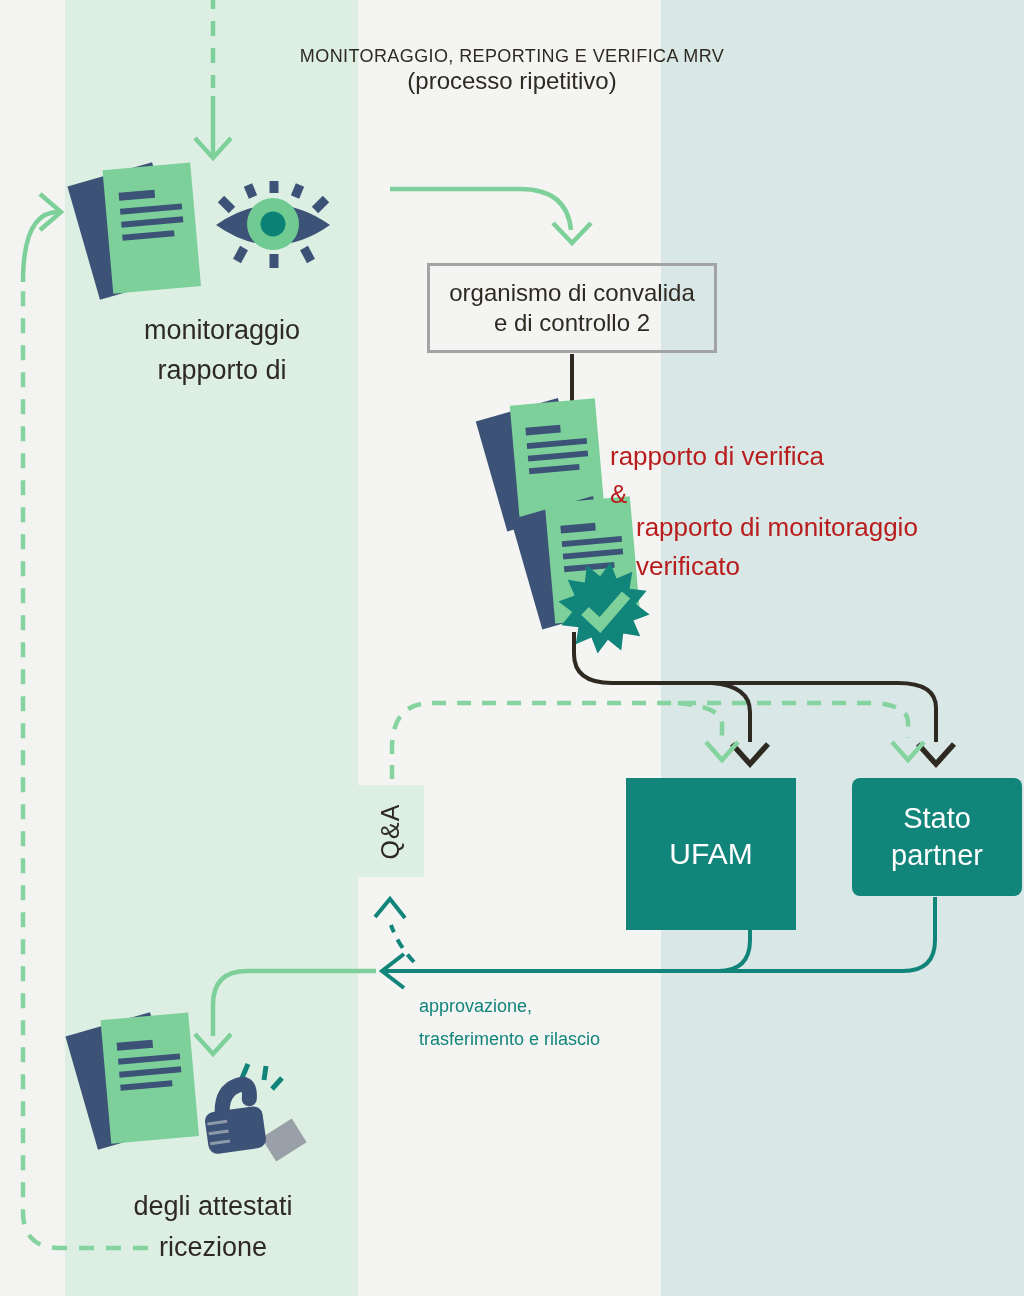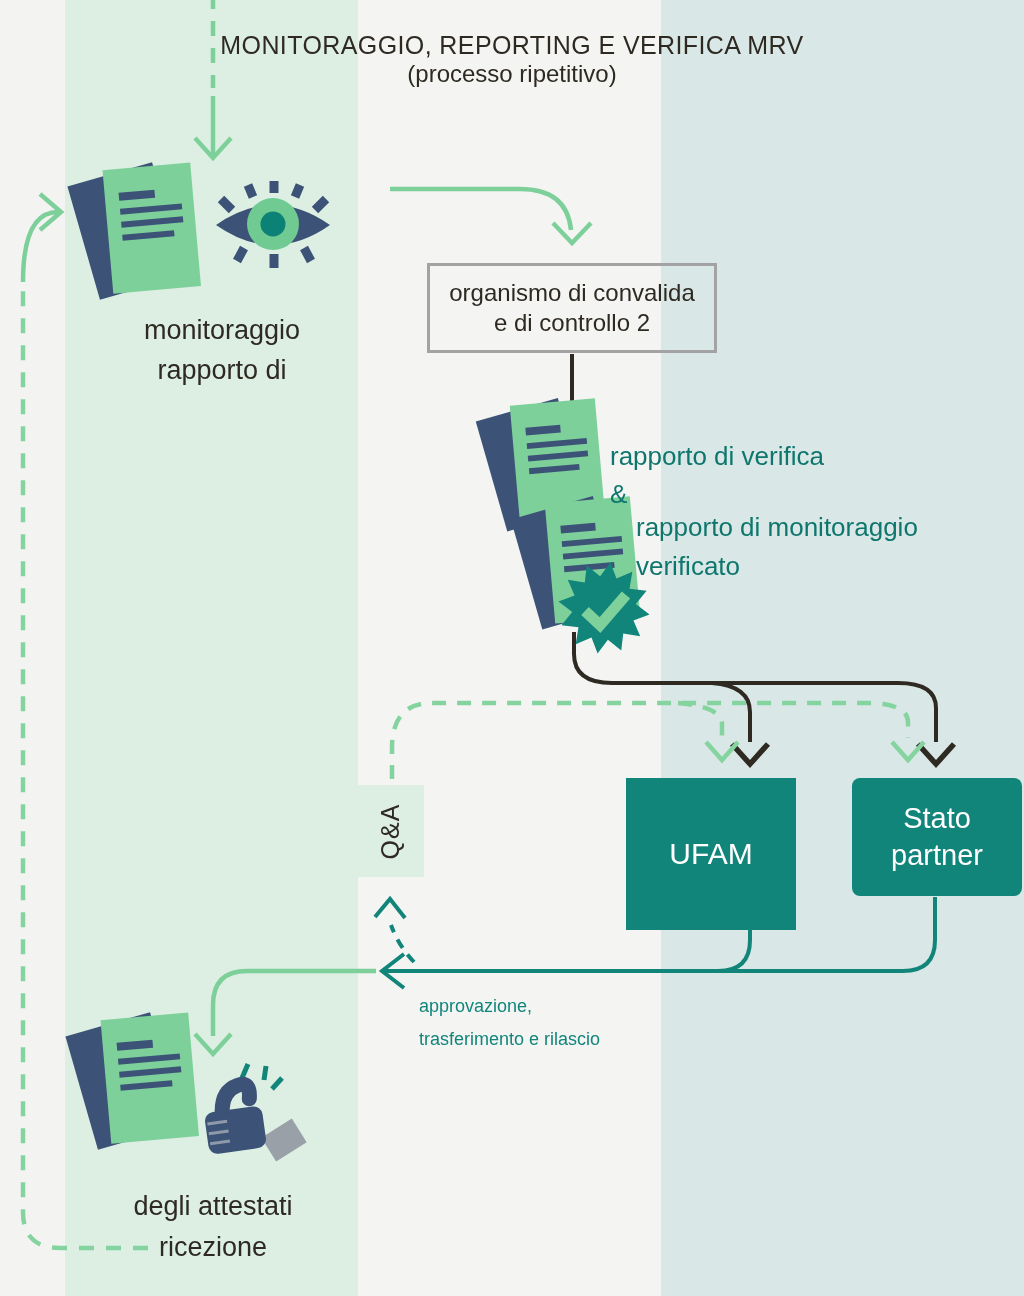--- a/index.html
+++ b/index.html
@@ -11,28 +11,28 @@
   .abs{position:absolute;}
   
   .band{position:absolute;top:0;height:1296px;}
   #band-strip-left{left:0;width:65px;background:#f3f4f2;}
   #band-green{left:65px;width:293px;background:#ddefe3;}
   #band-white{left:358px;width:303px;background:#f4f5f3;}
   #band-teal{left:661px;width:363px;background:#d9e8e6;}
   
   #art{position:absolute;left:0;top:0;width:1024px;height:1296px;}
   #title-wrap{left:0;top:31px;width:1024px;text-align:center;}
-  #title-line1{font-size:25px;font-weight:500;letter-spacing:.4px;color:#2e2a22;}
+  #title-line1{font-size:18px;font-weight:500;letter-spacing:.4px;color:#2e2a22;margin-top:15px;}
   #title-line2{font-size:24px;font-weight:400;color:#2e2a22;}
   #label-monitoring{left:92px;top:310px;width:260px;text-align:center;
     font-size:27px;line-height:40px;font-weight:500;color:#2e2a22;}
   #box-validator{left:427px;top:263px;width:290px;height:90px;border:3px solid #a3a3a3;
     box-sizing:border-box;display:flex;flex-direction:column;justify-content:center;
     align-items:center;font-size:24px;line-height:30px;color:#2e2a22;font-weight:500;}
-  .verif{position:absolute;font-size:26px;font-weight:500;color:#0f766e;white-space:nowrap;}
+  .verif{position:absolute;font-size:26px;font-weight:500;color:#b91c1c;white-space:nowrap;}
   #verif-1{left:610px;top:441px;}
   #verif-amp{left:610px;top:479px;}
   #verif-2a{left:636px;top:512px;}
   #verif-2b{left:636px;top:551px;}
   #qa-box{left:358px;top:785px;width:66px;height:92px;background:#ddefe3;
     display:flex;align-items:center;justify-content:center;}
   #qa-box span{transform:rotate(-90deg);font-size:25px;font-weight:500;color:#2e2a22;
     letter-spacing:1px;white-space:nowrap;}
   .org-box{background:#12857b;color:#ffffff;display:flex;flex-direction:column;
     justify-content:center;align-items:center;text-align:center;font-weight:500;}

